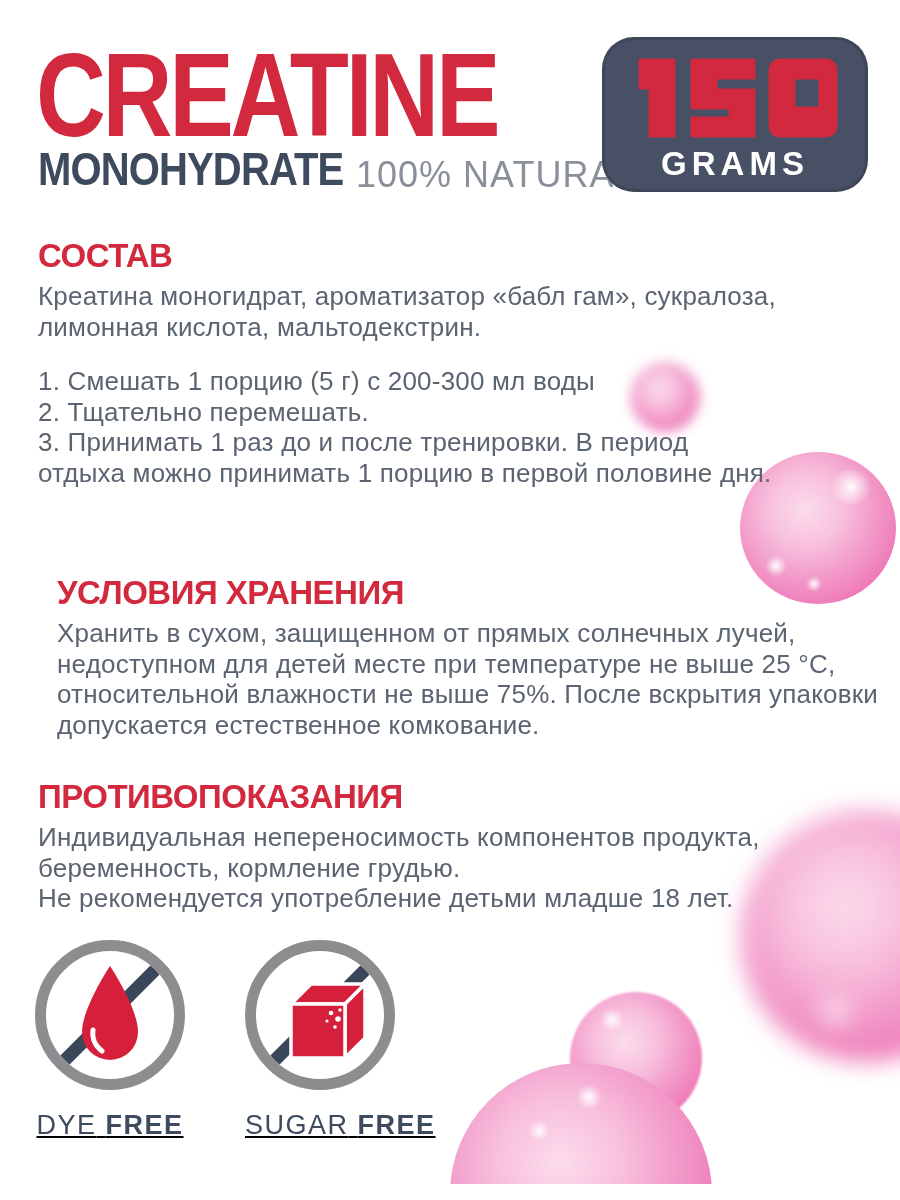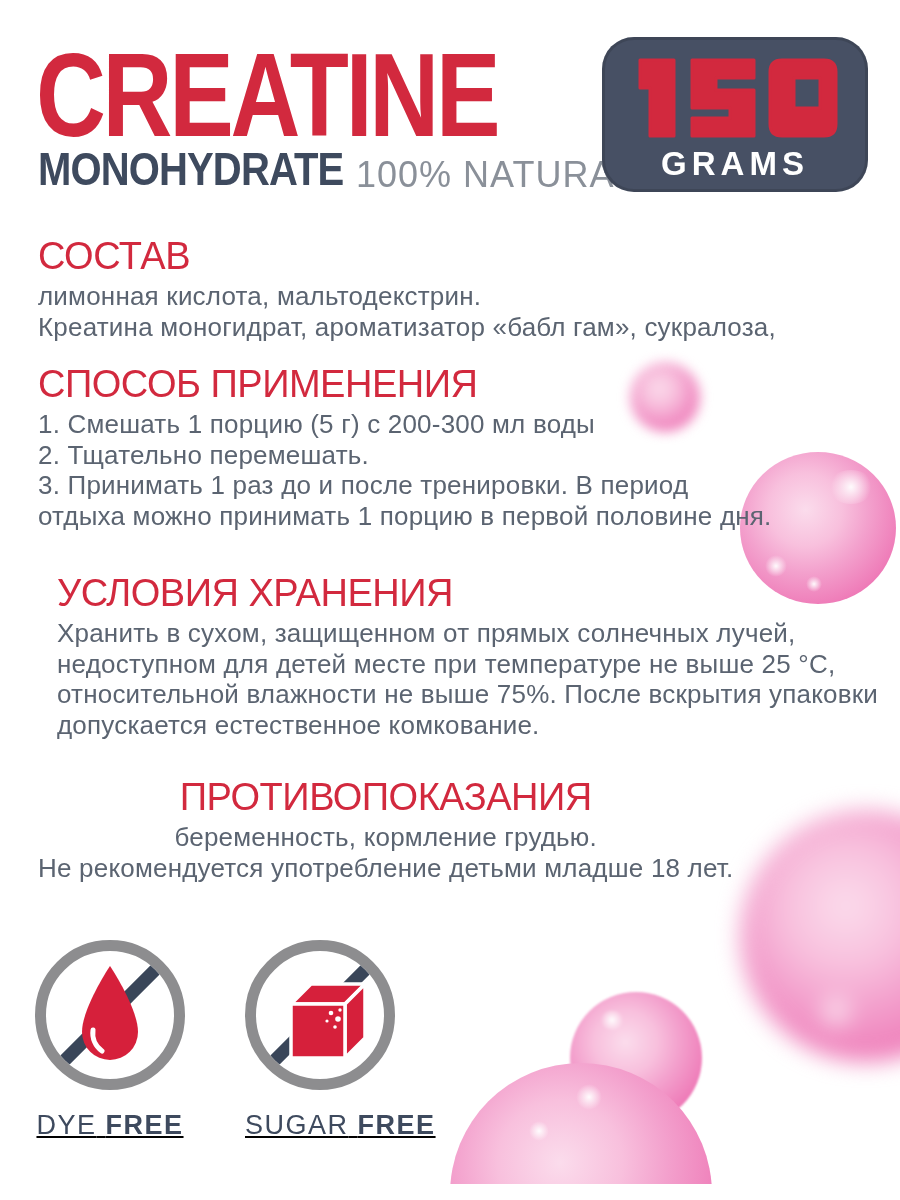--- a/index.html
+++ b/index.html
@@ -32,28 +32,28 @@
     box-shadow:inset 0 0 0 3px rgba(0,0,0,.12);
   }
   .badge svg{position:absolute;left:30px;top:21px;}
   .badge-unit{
     position:absolute;left:0;top:108px;width:100%;text-align:center;
     font-size:33px;font-weight:bold;letter-spacing:5px;color:#fff;
   }
   
   .section{position:absolute;left:38px;z-index:2;}
   .section h2{
-    margin:0 0 7px 0;font-size:38px;font-weight:normal;letter-spacing:-.5px;
+    margin:0 0 7px 0;font-size:33px;font-weight:bold;letter-spacing:-.5px;
     color:var(--red,#d2293e);line-height:36px;
   }
   .bline{
     font-size:26px;line-height:30.5px;letter-spacing:.2px;
     color:var(--bodycol,#5b6471);white-space:nowrap;
   }
-  #sec-0{top:238px;} #sec-1{top:366px;} #sec-2{top:575px;margin-left:19px;} #sec-3{top:779px;text-align:center;}
+  #sec-0{top:238px;} #sec-1{top:366px;} #sec-2{top:575px;margin-left:19px;} #sec-3{top:779px;}
   
   .feat{position:absolute;z-index:2;text-decoration:underline;}
   .feat-label{
     margin-top:16px;text-align:center;font-size:27px;letter-spacing:1.5px;
     color:var(--navy,#3e4a5e);white-space:nowrap;
   }
   .feat-label b{font-weight:bold;}
   #feat-0{left:35px;top:940px;width:150px;}
   #feat-1{left:245px;top:940px;width:150px;}
   
@@ -111,42 +111,42 @@
       <i class="gl"></i>
       <i class="gl"></i>
     </div>
   <div class="bubble b5">
       <i class="gl"></i>
       <i class="gl"></i>
     </div>
 
   <div class="section" id="sec-0">
     <h2>СОСТАВ</h2>
+    <div class="bline">Креатина моногидрат, ароматизатор «бабл гам», сукралоза,</div>
     <div class="bline">лимонная кислота, мальтодекстрин.</div>
-    <div class="bline">Креатина моногидрат, ароматизатор «бабл гам», сукралоза,</div>
   </div>
 
   <div class="section" id="sec-1">
-    <h2>СПОСОБ ПРИМЕНЕНИЯ</h2>
     <div class="bline">1. Смешать 1 порцию (5 г) с 200-300 мл воды</div>
     <div class="bline">2. Тщательно перемешать.</div>
     <div class="bline">3. Принимать 1 раз до и после тренировки. В период</div>
     <div class="bline">отдыха можно принимать 1 порцию в первой половине дня.</div>
   </div>
 
   <div class="section" id="sec-2">
     <h2>УСЛОВИЯ ХРАНЕНИЯ</h2>
     <div class="bline">Хранить в сухом, защищенном от прямых солнечных лучей,</div>
     <div class="bline">недоступном для детей месте при температуре не выше 25 °C,</div>
     <div class="bline">относительной влажности не выше 75%. После вскрытия упаковки</div>
     <div class="bline">допускается естественное комкование.</div>
   </div>
 
   <div class="section" id="sec-3">
     <h2>ПРОТИВОПОКАЗАНИЯ</h2>
+    <div class="bline">Индивидуальная непереносимость компонентов продукта,</div>
     <div class="bline">беременность, кормление грудью.</div>
     <div class="bline">Не рекомендуется употребление детьми младше 18 лет.</div>
   </div>
 
   <div class="feat" id="feat-0">
     <svg width="150" height="150" viewBox="0 0 150 150">
       <clipPath id="clip-dye">
           <circle cx="75" cy="75" r="64"></circle>
         </clipPath>
       <line x1="24" y1="126" x2="126" y2="24" stroke="var(--slash,#3a4659)" stroke-width="13" clip-path="url(#clip-dye)"></line>

